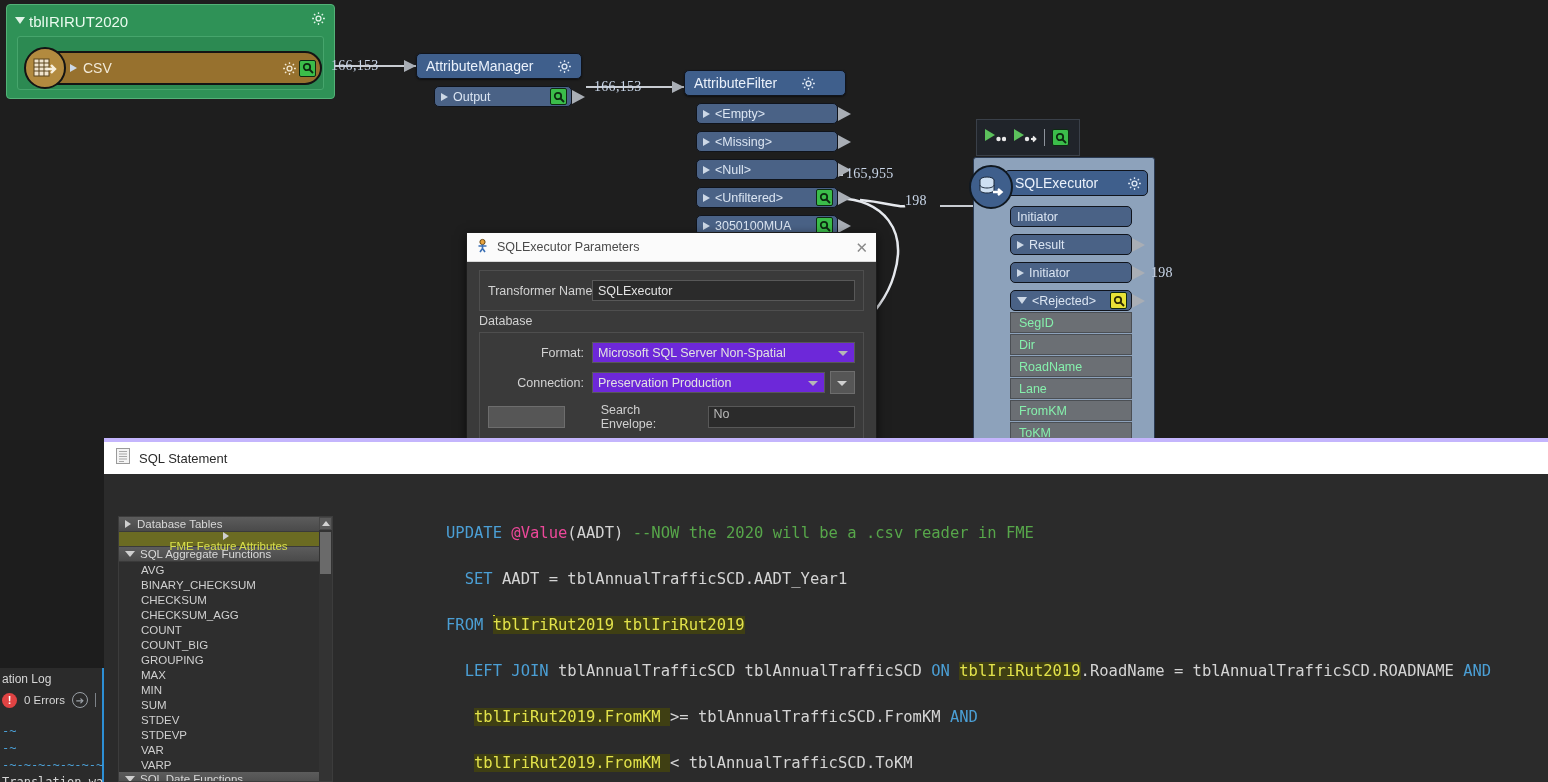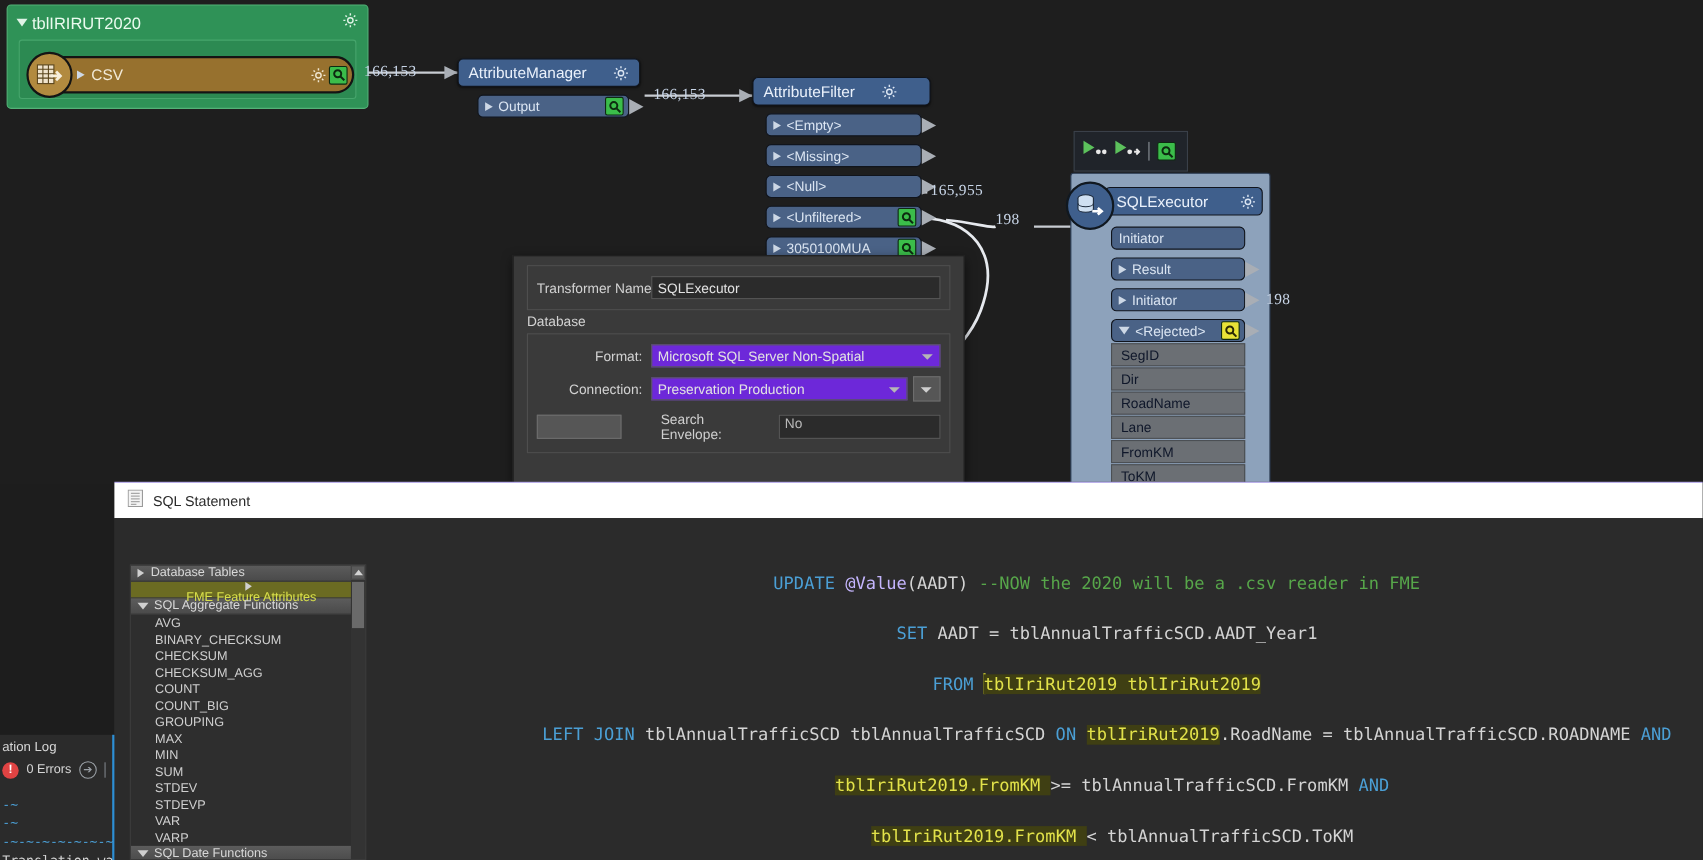--- a/index.html
+++ b/index.html
@@ -112,21 +112,21 @@
   .sqlx-head {
     position: absolute; left: 30px; top: 12px; right: 6px; height: 26px;
     background: #3f5f8c; border: 1px solid #10141c; border-radius: 5px;
     display: flex; align-items: center; padding: 0 5px 0 10px;
   }
   .sqlx-ports { position: absolute; left: 36px; top: 41px; right: 22px; }
   .attr-row {
     height: 21px; margin-top: 1px; background: #6b6f74; border: 1px solid #4b4f54;
     display: flex; align-items: center; padding-left: 8px;
   }
-  .attr-row span { color: #0f172a; font-size: 12.5px; }
+  .attr-row span { color: #86efac; font-size: 12.5px; }
 
   .mini-toolbar {
     position: absolute; left: 976px; top: 119px; width: 104px; height: 37px;
     background: #20242a; border: 1px solid #3a4049;
     display: flex; align-items: center; gap: 7px; padding: 0 7px;
   }
   .tb-sep { width: 1px; height: 17px; background: #8d939b; }
 
   
   .dlg {
@@ -175,21 +175,21 @@
   }
   .cut-row { display: flex; align-items: center; margin-top: 9px; }
   .cut-btn { width: 78px; height: 22px; background: #565656; border: 1px solid #6d6d6d; }
   .cut-lbl { color: #cfcfcf; font-size: 12.5px; margin-left: 36px; }
   .cut-inp { width: 150px; height: 22px; background: #2b2b2b; border: 1px solid #585858;
              margin-left: 10px; color: #b9b9b9; font-size: 12.5px; padding: 0 5px; }
 
   
   #sqlpanel {
     position: absolute; left: 104px; top: 438px; width: 1444px; height: 344px;
-    background: #2b2b2b; border-top: 1px solid #c4b5fd; text-align: center;
+    background: #2b2b2b; border-top: 4px solid #c4b5fd;
   }
   .sp-header {
     height: 32px; background: #ffffff; display: flex; align-items: center;
     padding: 0 12px;
   }
   .sp-title { color: #2b2b2b; font-size: 13px; margin-left: 9px; }
   .sp-body { position: absolute; left: 0; top: 32px; right: 0; bottom: 0; background: #2b2b2b; }
 
   
   .tree {
@@ -235,21 +235,21 @@
 
   
   .code {
     position: absolute; left: 336px; top: 36px; right: 0; bottom: 0;
     background: #2b2b2b; color: #d4d4d4;
     font-family: "DejaVu Sans Mono", monospace; font-size: 15.5px;
     line-height: 46px; white-space: pre; overflow: hidden; padding-left: 6px;
   }
   .k { color: #4b9fd5; }
   .cm { color: #57a64a; }
-  .fn { color: #c4b5fd; }
+  .fn { color: #ec4899; }
   .hl-tok { background: #3f3f13; color: #e2e24a; }
   .caret-bar {
     display: inline-block; width: 2px; height: 19px; background: #d7d730;
     vertical-align: -4px; margin-right: -2px;
   }
 
   
   #logstrip {
     position: absolute; left: 0; top: 668px; width: 104px; height: 114px;
     background: #2b2b2b; border-right: 2px solid #2d8fd5;
@@ -524,20 +524,30 @@
       </div>
     </div>
 
     <div class="count-label" style="left:331px; top:58px;">166,153</div>
     <div class="count-label" style="left:594px; top:79px;">166,153</div>
     <div class="count-label" style="left:846px; top:166px;">165,955</div>
     <div class="count-label" style="left:905px; top:193px;">198</div>
     <div class="count-label" style="left:1151px; top:265px;">198</div>
 
     <div class="dlg">
+      <div class="dlg-title">
+        <span>
+          <svg width="15" height="15" viewBox="0 0 15 15">
+            <circle cx="7.5" cy="4" r="2.6" fill="#e8a33d" stroke="#6b4a14"></circle>
+            <path d="M7.5 6.5v4M3.5 8h8M5 14l2.5-3.5L10 14" stroke="#3a6fb5" stroke-width="1.6" fill="none"></path>
+          </svg>
+        </span>
+        <span class="dlg-title-text">SQLExecutor Parameters</span>
+        <span class="dlg-close">✕</span>
+      </div>
       <div class="dlg-body">
         <div class="grp-box">
           <div class="frow">
             <span class="flabel">Transformer Name:</span>
             <span class="finput">SQLExecutor</span>
           </div>
         </div>
         <div class="grp-label">Database</div>
         <div class="grp-box">
           <div class="frow">

